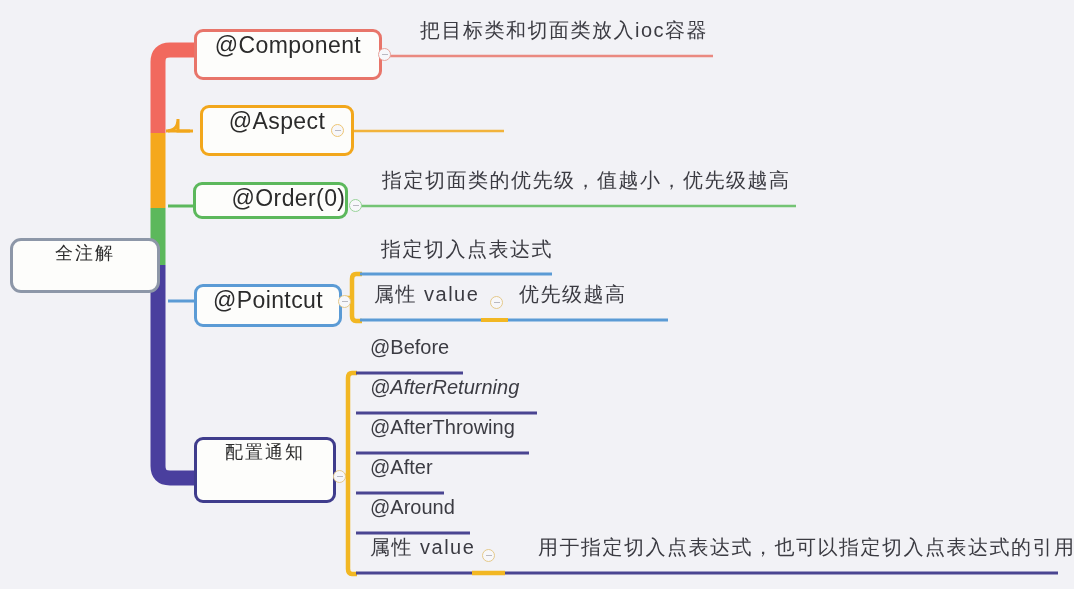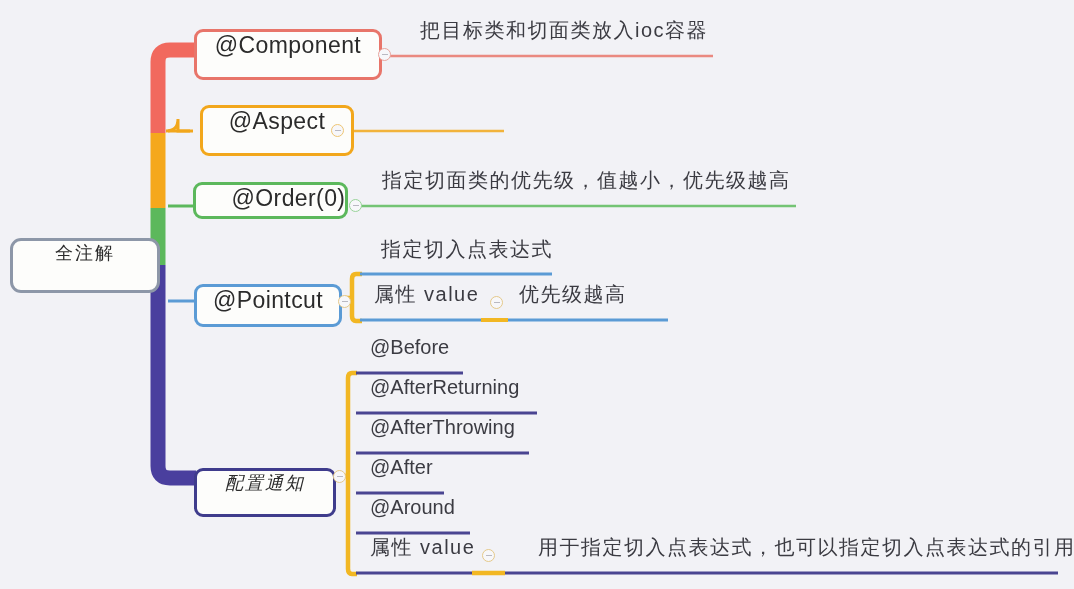--- a/index.html
+++ b/index.html
@@ -177,29 +177,29 @@
   </div>
 
   <div class="leaf cjk" style="left:374px; top:292px; height:26px;">
     <span>属性 value</span>
   </div>
   <div class="toggle" style="left:490px; top:296px; border-color:#e5c98a;"></div>
   <div class="leaf cjk" style="left:519px; top:292px; height:26px;">
     <span>优先级越高</span>
   </div>
 
-  <div class="node cjk" style="left:194px; top:468px; width:142px; height:49px; border-color:#3f3c8c; border-width:3px;font-style:italic;">
+  <div class="node cjk" style="left:194px; top:437px; width:142px; height:66px; border-color:#3f3c8c; border-width:3px;">
     <span>配置通知</span>
   </div>
   <div class="toggle" style="left:333px; top:470px; border-color:#e5c98a;"></div>
 
   <div class="leaf" style="left:370px; top:345px; height:26px;">
     <span>@Before</span>
   </div>
-  <div class="leaf" style="left:370px; top:385px; height:26px;">
+  <div class="leaf" style="left:370px; top:385px; height:26px;font-style:italic;">
     <span>@AfterReturning</span>
   </div>
   <div class="leaf" style="left:370px; top:425px; height:26px;">
     <span>@AfterThrowing</span>
   </div>
   <div class="leaf" style="left:370px; top:465px; height:26px;">
     <span>@After</span>
   </div>
   <div class="leaf" style="left:370px; top:505px; height:26px;">
     <span>@Around</span>

